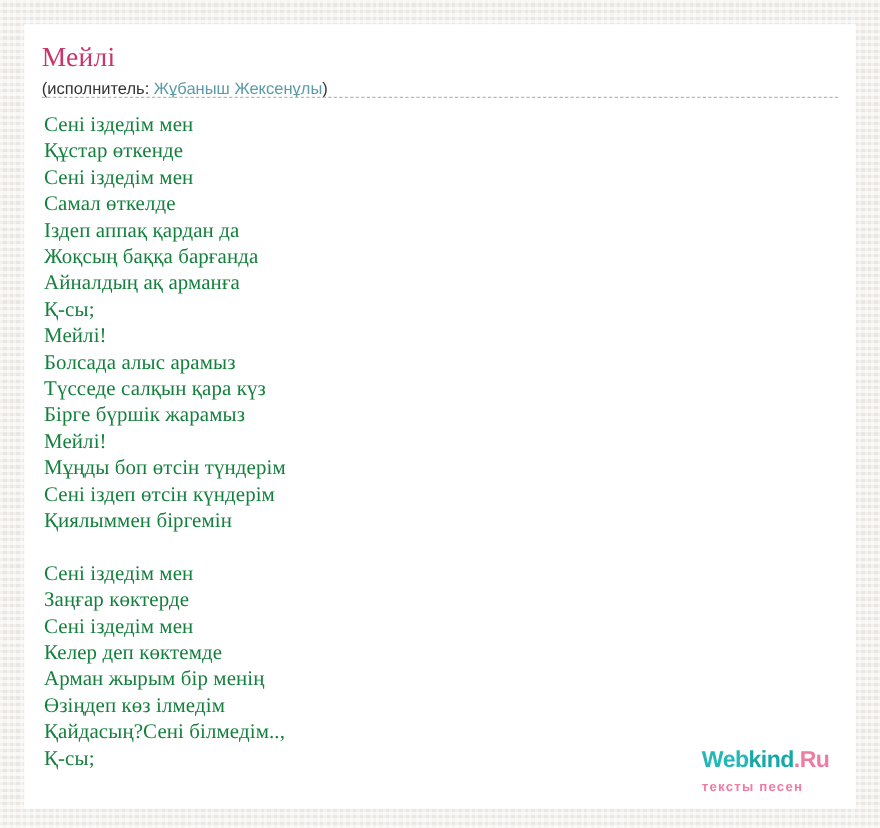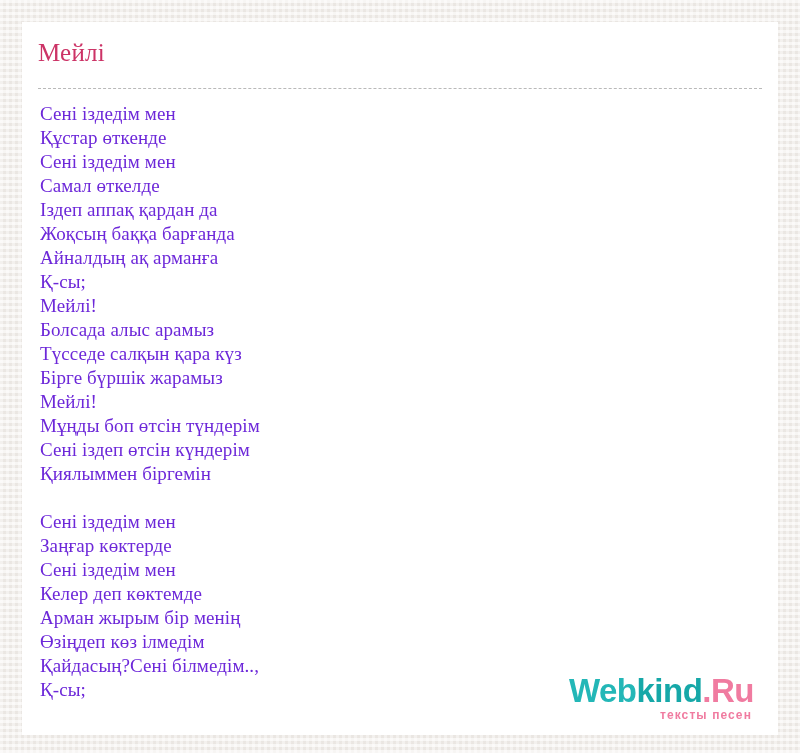--- a/index.html
+++ b/index.html
@@ -69,66 +69,69 @@
 
   
   #lyrics-block {
     position: absolute;
     left: 18px;
     top: 80px;
     width: 720px;
     font-family: "Liberation Serif", serif;
     font-size: 19px;
     line-height: 24px;
-    color: #6d28d9;
+    color: #15803d;
     white-space: pre-wrap;
     letter-spacing: 0.1px;
   }
 
   
   #site-logo {
     position: absolute;
     right: 24px;
     bottom: 14px;
     text-align: right;
     line-height: 1;
     user-select: none;
   }
   #logo-wordmark {
     font-family: "Liberation Sans", sans-serif;
-    font-size: 33px;
+    font-size: 21px;
     font-weight: bold;
     line-height: 34px;
     letter-spacing: -0.5px;
     white-space: nowrap;
   }
   .logo-web  { color: #23b7b7; }
   .logo-kind { color: #16a8a8; }
   .logo-dot  { color: #f07ba0; }
   .logo-ru   { color: #f07ba0; }
   #logo-tagline {
     font-family: "Liberation Sans", sans-serif;
     font-size: 12px;
     font-weight: bold;
     color: #f07ba0;
     letter-spacing: 1.1px;
     margin-top: 1px;
-    text-align: right;
+    text-align: left;
     padding-right: 2px;
     white-space: nowrap;
   }
 </style>
 </head>
 <body>
 
 <div id="page-card">
 
   <div id="song-header">
     <h1 id="song-title">Мейлі</h1>
 
+    <div id="song-artist-line">
+      <span>(исполнитель: </span><a class="artist-link" href="#">Жұбаныш Жексенұлы</a><span>)</span>
+    </div>
   </div>
 
   <div id="header-divider"></div>
 
   <div id="lyrics-block">Сені іздедім мен
 Құстар өткенде
 Сені іздедім мен
 Самал өткелде
 Іздеп аппақ қардан да
 Жоқсың баққа барғанда

